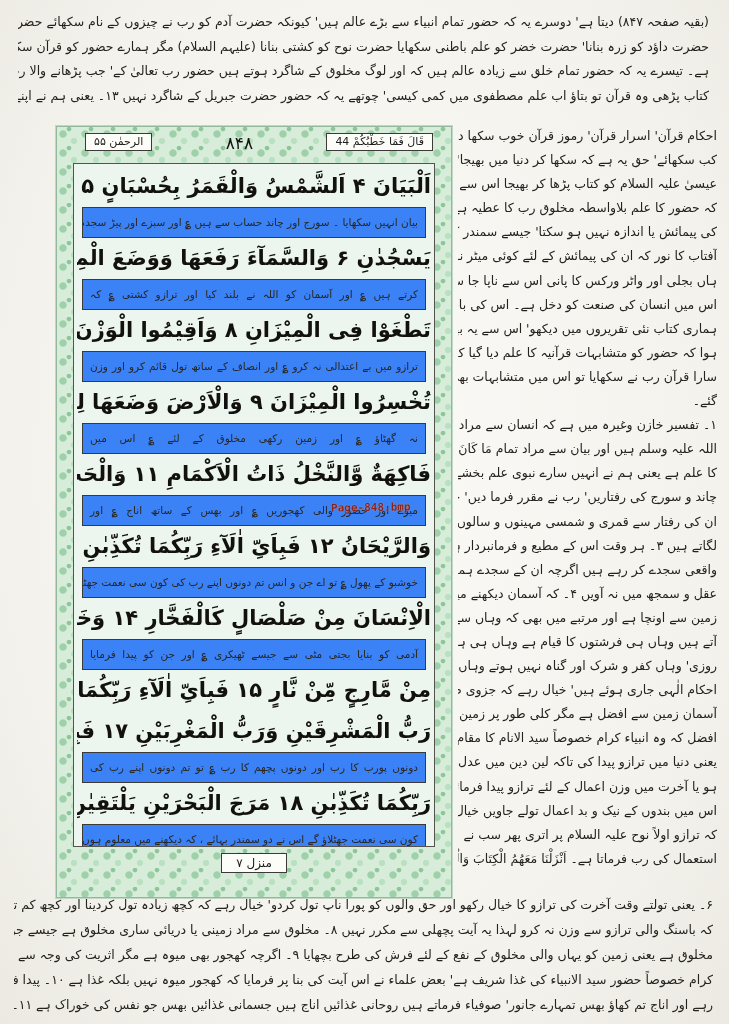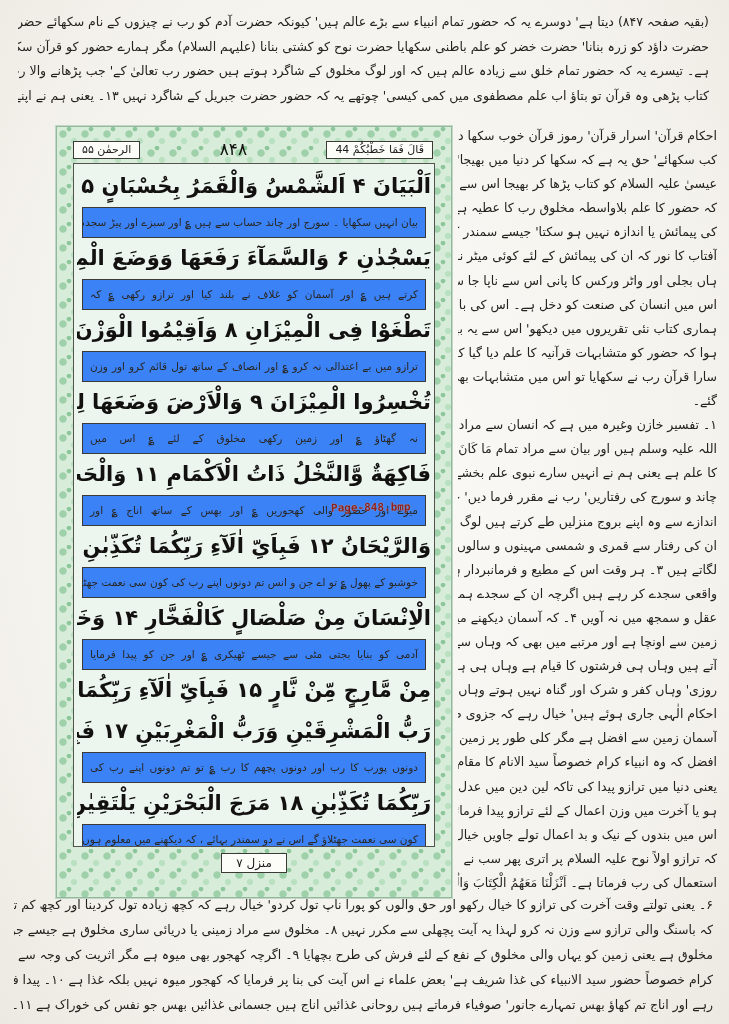--- a/index.html
+++ b/index.html
@@ -25,22 +25,22 @@
     padding:6px 16px 4px 16px;
     background-color:#d7edda;
     background-image:
       radial-gradient(circle at 6px 7px,  #9ed0a9 3.2px, rgba(0,0,0,0) 4.2px),
       radial-gradient(circle at 17px 14px,#b9e0c0 2.6px, rgba(0,0,0,0) 3.6px),
       radial-gradient(circle at 12px 2px, #8cc69a 1.8px, rgba(0,0,0,0) 2.8px);
     background-size:22px 19px;
     border:1px solid #93b89b;outline:1px solid #c2d8c6;
   }
   .qheader{
-    display:flex;align-items:flex-end;justify-content:space-between;
-    height:26px;margin:0 2px 4px 0;
+    display:flex;align-items:flex-start;justify-content:space-between;
+    height:26px;margin:0 2px 4px 12px;
   }
   .tag{
     background:#fcfcf9;border:1px solid #3c3a36;color:#1d1c1a;
     font-size:11px;line-height:16px;padding:0 8px;direction:rtl;white-space:nowrap;
   }
   .pageno{font-size:17px;font-weight:normal;letter-spacing:2px;color:#141310;}
   .verses{
     background:#edf6ee;border:1px solid #55534e;
     padding:2px 3px;box-sizing:border-box;height:684px;overflow:hidden;
   }
@@ -80,21 +80,21 @@
   <div class="quran-box">
     <div class="qheader">
       <span class="tag">الرحمٰن ۵۵</span>
       <span class="pageno">۸۴۸</span>
       <span class="tag">قَالَ فَمَا خَطْبُکُمْ 44</span>
     </div>
     <div class="verses">
         <div class="arabic-line" dir="rtl">اَلْبَيَانَ ۴ اَلشَّمْسُ وَالْقَمَرُ بِحُسْبَانٍ ۵ وَّالنَّجْمُ وَالشَّجَرُ</div>
         <div class="urdu-strip" dir="rtl">بیان انہیں سکھایا ۔ سورج اور چاند حساب سے ہیں ؏ اور سبزے اور پیڑ سجدہ</div>
         <div class="arabic-line" dir="rtl">يَسْجُدٰنِ ۶ وَالسَّمَآءَ رَفَعَهَا وَوَضَعَ الْمِيْزَانَ ۷ اَلَّا</div>
-        <div class="urdu-strip" dir="rtl">کرتے ہیں ؏ اور آسمان کو غلاف نے بلند کیا اور ترازو رکھی ؏ کہ</div>
+        <div class="urdu-strip" dir="rtl">کرتے ہیں ؏ اور آسمان کو اللہ نے بلند کیا اور ترازو کشتی ؏ کہ</div>
         <div class="arabic-line" dir="rtl">تَطْغَوْا فِی الْمِيْزَانِ ۸ وَاَقِيْمُوا الْوَزْنَ بِالْقِسْطِ وَلَا</div>
         <div class="urdu-strip" dir="rtl">ترازو میں بے اعتدالی نہ کرو ؏ اور انصاف کے ساتھ تول قائم کرو اور وزن</div>
         <div class="arabic-line" dir="rtl">تُخْسِرُوا الْمِيْزَانَ ۹ وَالْاَرْضَ وَضَعَهَا لِلْاَنَامِ ۱۰ فِيْهَا</div>
         <div class="urdu-strip" dir="rtl">نہ گھٹاؤ ؏ اور زمین رکھی مخلوق کے لئے ؏ اس میں</div>
         <div class="arabic-line" dir="rtl">فَاكِهَةٌ وَّالنَّخْلُ ذَاتُ الْاَكْمَامِ ۱۱ وَالْحَبُّ ذُو الْعَصْفِ</div>
         <div class="urdu-strip" dir="rtl">میوے اور حضور والی کھجوریں ؏ اور بھس کے ساتھ اناج ؏ اور</div>
         <div class="arabic-line" dir="rtl">وَالرَّيْحَانُ ۱۲ فَبِاَیِّ اٰلَآءِ رَبِّكُمَا تُكَذِّبٰنِ ۱۳ خَلَقَ</div>
         <div class="urdu-strip" dir="rtl">خوشبو کے پھول ؏ تو اے جن و انس تم دونوں اپنے رب کی کون سی نعمت جھٹلاؤ گے ؏ اس نے</div>
         <div class="arabic-line" dir="rtl">الْاِنْسَانَ مِنْ صَلْصَالٍ كَالْفَخَّارِ ۱۴ وَخَلَقَ الْجَآنَّ</div>
         <div class="urdu-strip" dir="rtl">آدمی کو بنایا بجتی مٹی سے جیسے ٹھیکری ؏ اور جن کو پیدا فرمایا</div>
@@ -121,21 +121,20 @@
       <div class="txt-line" dir="rtl">ہاں بجلی اور واٹر ورکس کا پانی اس سے ناپا جا سکتا ہے کہ</div>
       <div class="txt-line" dir="rtl">اس میں انسان کی صنعت کو دخل ہے۔ اس کی باقی تقریر</div>
       <div class="txt-line" dir="rtl">ہماری کتاب نئی تقریروں میں دیکھو' اس سے یہ بھی معلوم</div>
       <div class="txt-line" dir="rtl">ہوا کہ حضور کو متشابہات قرآنیہ کا علم دیا گیا کیونکہ جب</div>
       <div class="txt-line" dir="rtl">سارا قرآن رب نے سکھایا تو اس میں متشابہات بھی آ</div>
       <div class="txt-line" dir="rtl">گئے۔</div>
       <div class="txt-line" dir="rtl">۱۔ تفسیر خازن وغیرہ میں ہے کہ انسان سے مراد حضور صلی</div>
       <div class="txt-line" dir="rtl">اللہ علیہ وسلم ہیں اور بیان سے مراد تمام مَا كَانَ وَمَا يَكُوْنُ</div>
       <div class="txt-line" dir="rtl">کا علم ہے یعنی ہم نے انہیں سارے نبوی علم بخشے ۲۔ یعنی</div>
       <div class="txt-line" dir="rtl">چاند و سورج کی رفتاریں' رب نے مقرر فرما دیں' جس</div>
-      <div class="txt-line" dir="rtl">اندازے سے وہ اپنے بروج منزلیں طے کرتے ہیں لوگ</div>
       <div class="txt-line" dir="rtl">ان کی رفتار سے قمری و شمسی مہینوں و سالوں کا حساب</div>
       <div class="txt-line" dir="rtl">لگاتے ہیں ۳۔ ہر وقت اس کے مطیع و فرمانبردار ہیں یا</div>
       <div class="txt-line" dir="rtl">واقعی سجدے کر رہے ہیں اگرچہ ان کے سجدے ہماری</div>
       <div class="txt-line" dir="rtl">عقل و سمجھ میں نہ آویں ۴۔ کہ آسمان دیکھنے میں بھی</div>
       <div class="txt-line" dir="rtl">زمین سے اونچا ہے اور مرتبے میں بھی کہ وہاں سے فیض</div>
       <div class="txt-line" dir="rtl">آتے ہیں وہاں ہی فرشتوں کا قیام ہے وہاں ہی ہماری</div>
       <div class="txt-line" dir="rtl">روزی' وہاں کفر و شرک اور گناہ نہیں ہوتے وہاں سے</div>
       <div class="txt-line" dir="rtl">احکام الٰہی جاری ہوئے ہیں' خیال رہے کہ جزوی طور پر</div>
       <div class="txt-line" dir="rtl">آسمان زمین سے افضل ہے مگر کلی طور پر زمین آسمان سے</div>
       <div class="txt-line" dir="rtl">افضل کہ وہ انبیاء کرام خصوصاً سید الانام کا مقام ہے ۵۔</div>

